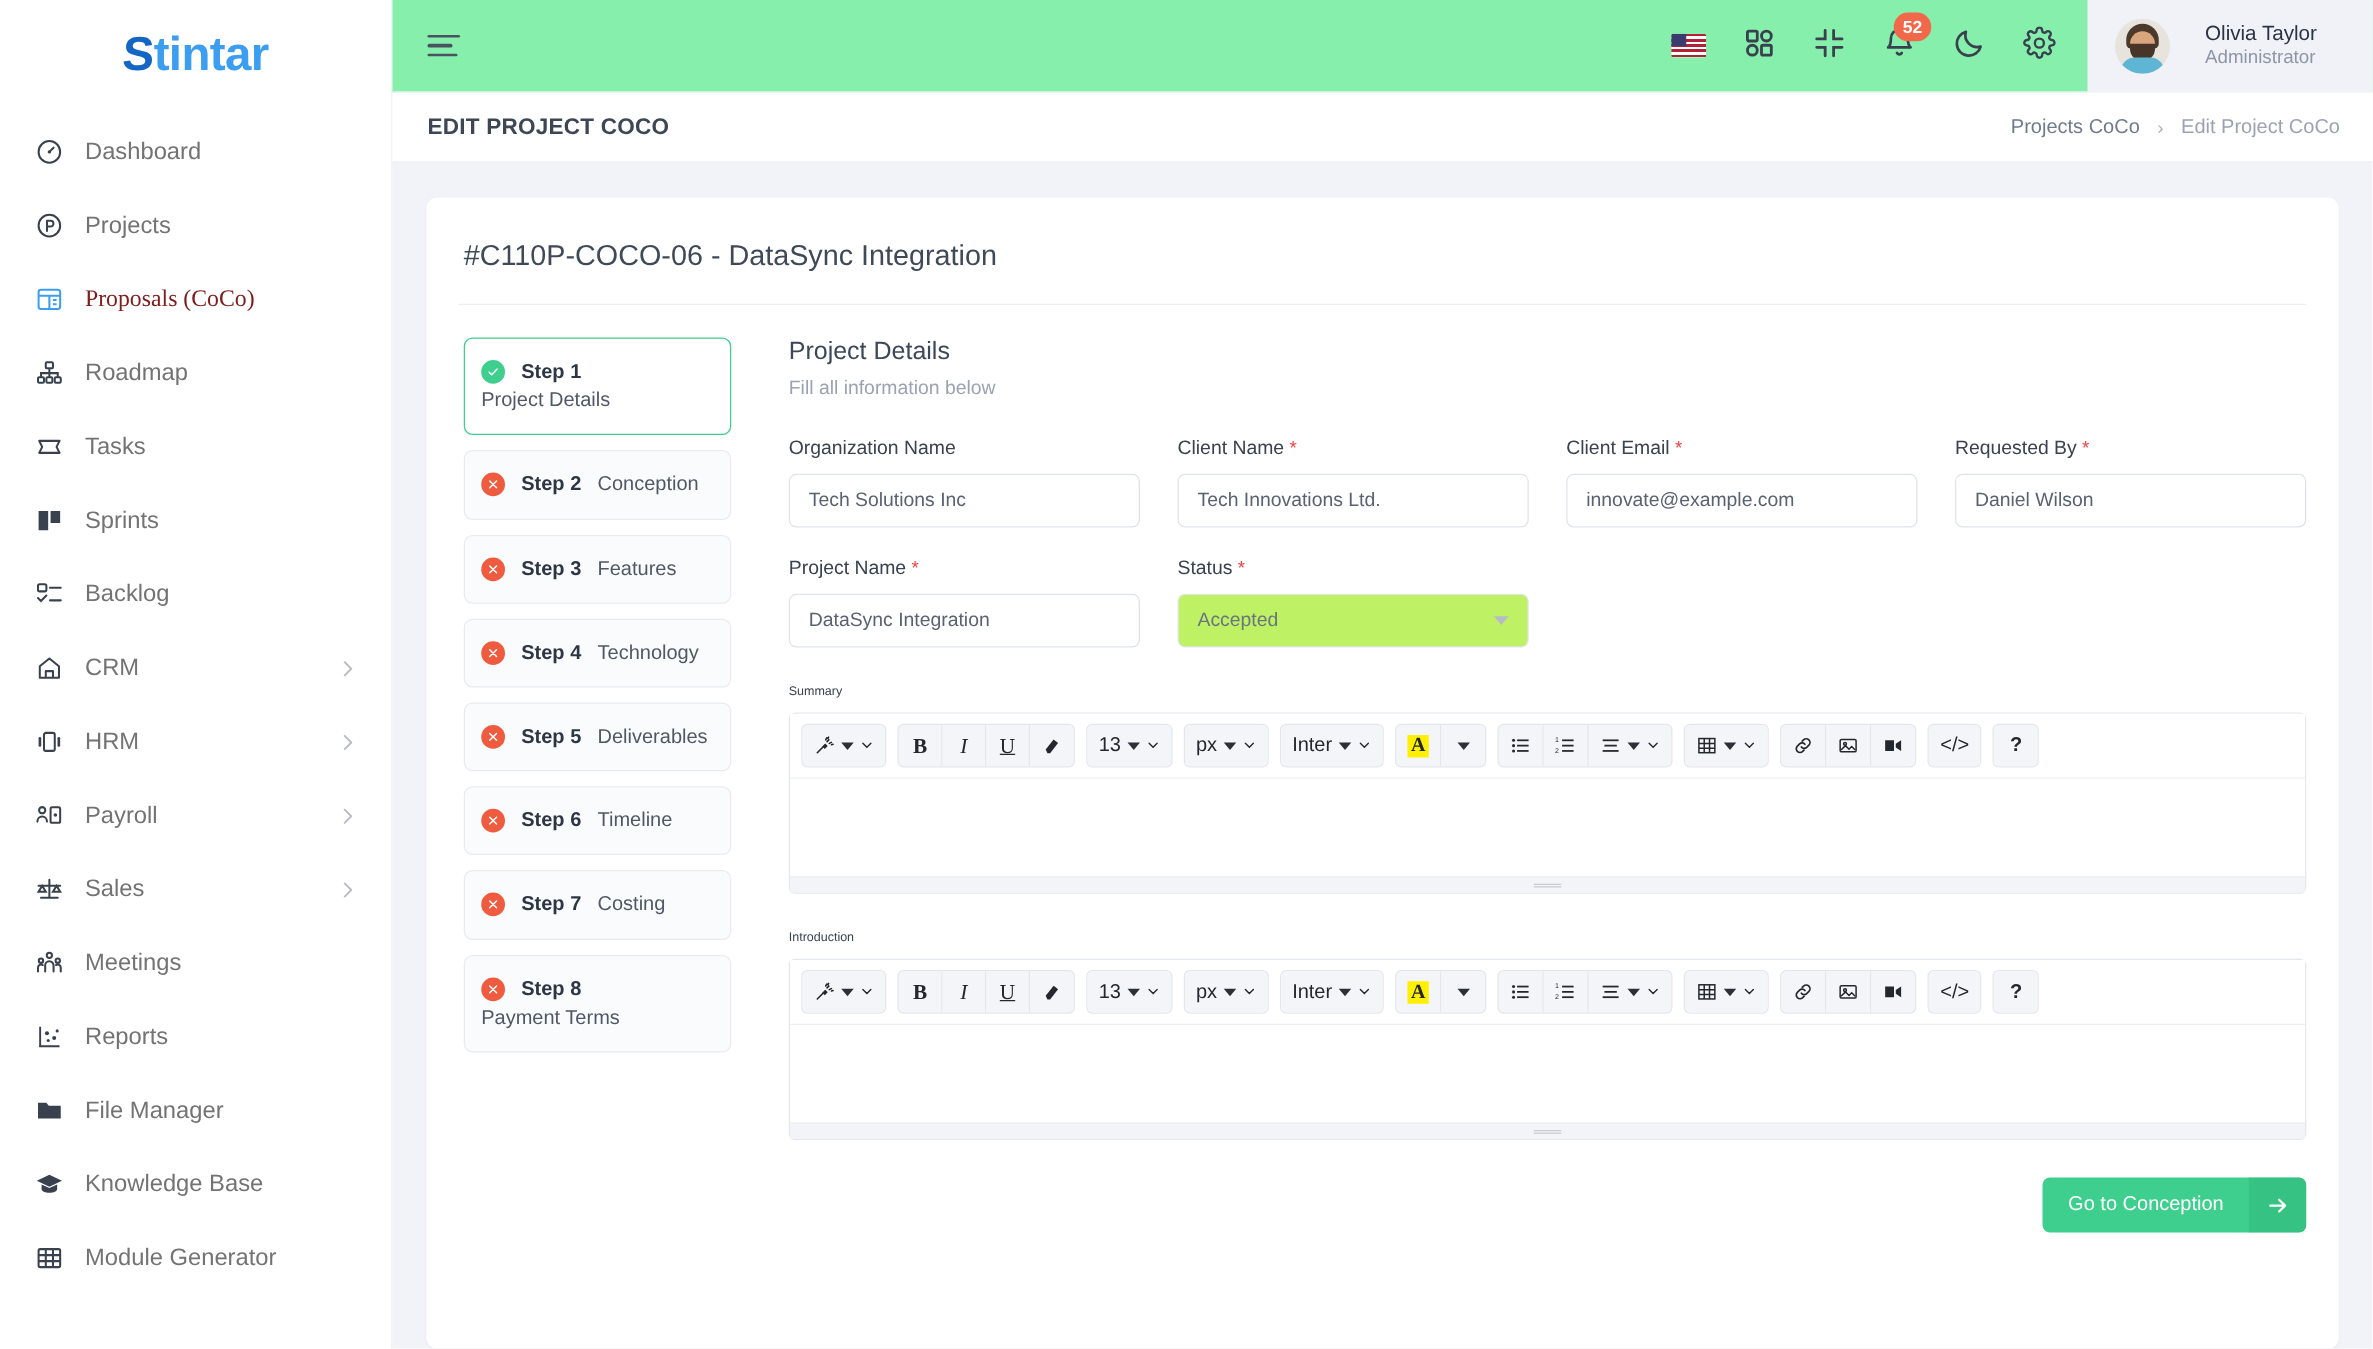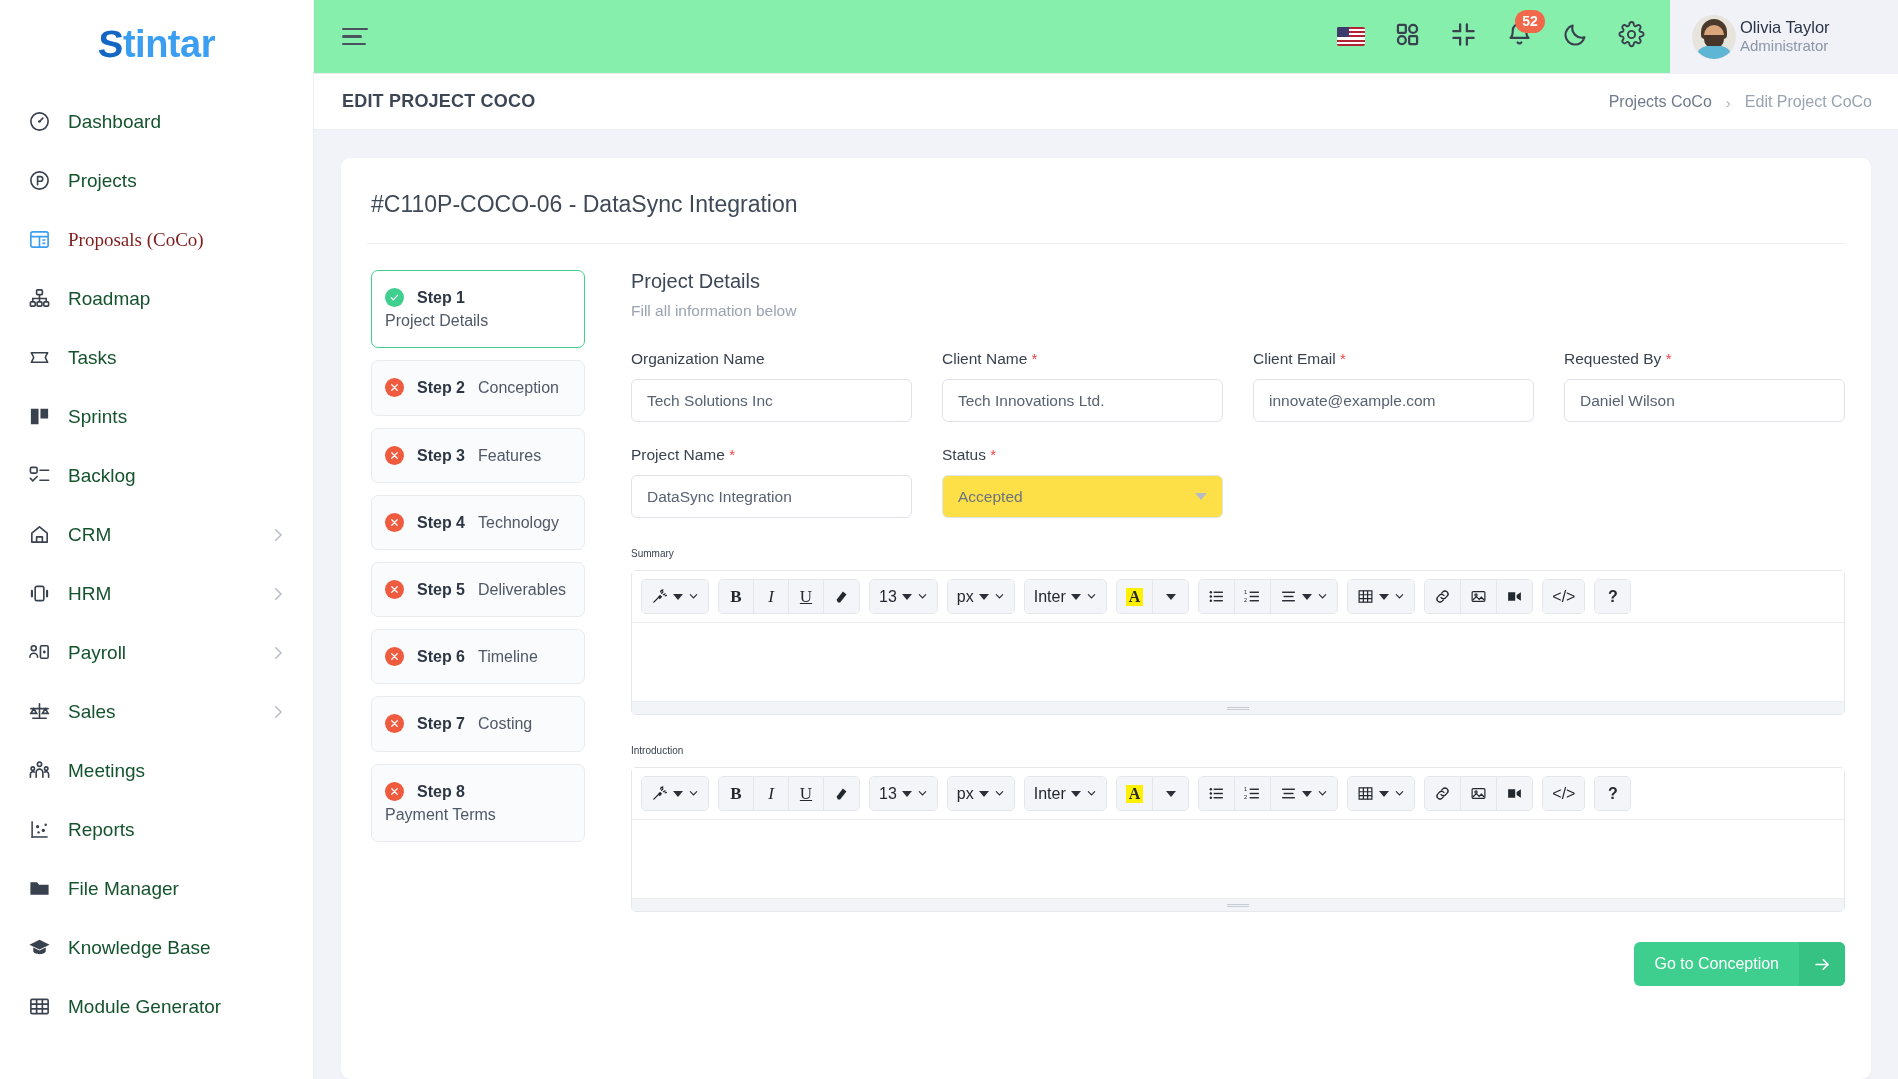--- a/index.html
+++ b/index.html
@@ -21,21 +21,21 @@
   .brand { height: 88px; display: flex; align-items: center; justify-content: center; }
   .brand-logo { font-size: 38px; font-weight: 700; letter-spacing: -0.5px; color: #3c9ef0; }
   .brand-logo .s-mark {
     color: #1366c4; font-weight: 800; font-style: normal;
     display: inline-block; transform: skewX(-4deg);
   }
   .nav { flex: 1; padding: 4px 0 0 0; overflow: hidden; }
   .nav-item {
     display: flex; align-items: center; gap: 16px;
     height: 59px; padding: 0 26px 0 26px;
-    color: #14532d; font-size: 19px; cursor: pointer; position: relative;
+    color: #737373; font-size: 19px; cursor: pointer; position: relative;
   }
   .nav-item .ico { width: 26px; height: 26px; display: flex; align-items: center; justify-content: center; flex: 0 0 26px; }
   .nav-item .ico svg { width: 23px; height: 23px; }
   .nav-item .lbl { flex: 1; white-space: nowrap; }
   .nav-item.active { color: #7f1d1d; font-family: Liberation Serif, serif; }
   .nav-item .chev { width: 18px; height: 18px; opacity: .62; }
   .nav-partial { height: 16px; overflow: hidden; }
 
   
   .main { flex: 1; display: flex; flex-direction: column; background: #f2f3f8; min-width: 0; }
@@ -56,21 +56,21 @@
   .flag { width: 28px; height: 19px; border-radius: 2px; overflow: hidden; position: relative; display: block; }
   .flag .stripes { position: absolute; inset: 0; background: repeating-linear-gradient(to bottom, #b22234 0 2.1px, #ffffff 2.1px 4.2px); }
   .flag .canton { position: absolute; left: 0; top: 0; width: 12px; height: 10px; background: #3c3b6e; }
   .badge {
     position: absolute; top: -12px; left: 11px;
     background: #f1684a; color: #fff; font-size: 14px; font-weight: 700;
     min-width: 30px; height: 23px; border-radius: 12px;
     display: flex; align-items: center; justify-content: center; padding: 0 6px;
   }
   .profile {
-    display: flex; align-items: center; gap: 4px; height: 74px;
+    display: flex; align-items: center; gap: 28px; height: 74px;
     padding: 0 26px 0 22px; background: #f0f2f7; cursor: pointer; min-width: 228px;
   }
   .avatar {
     width: 44px; height: 44px; border-radius: 50%; overflow: hidden; flex: 0 0 44px;
     background: #e7e3dd; position: relative;
   }
   .avatar .hair { position: absolute; left: 9px; top: 4px; width: 26px; height: 20px; border-radius: 13px 13px 4px 4px; background: #4b3a2c; }
   .avatar .face { position: absolute; left: 12px; top: 10px; width: 20px; height: 22px; border-radius: 10px; background: #d9a57c; }
   .avatar .beard { position: absolute; left: 12px; top: 20px; width: 20px; height: 14px; border-radius: 0 0 10px 10px; background: #463528; }
   .avatar .body { position: absolute; left: 4px; bottom: 0; width: 36px; height: 13px; border-radius: 12px 12px 0 0; background: #5fb6d4; }
@@ -119,21 +119,21 @@
   .field { min-width: 0; }
   .lbl2 { font-size: 15.5px; color: #39424f; margin-bottom: 11px; display: block; }
   .req { color: #ef4444; font-size: 15px; }
   .inp {
     width: 100%; height: 43px; border: 1px solid #dfe3e9; border-radius: 6px;
     padding: 0 15px; font-size: 15.5px; color: #596271; background: #fff;
     font-family: "Liberation Sans", sans-serif; outline: none;
   }
   .sel {
     width: 100%; height: 43px; border: 1px solid #e2e5ea; border-radius: 6px;
-    padding: 0 15px; font-size: 15.5px; color: #6b7381; background: #fde047;
+    padding: 0 15px; font-size: 15.5px; color: #6b7381; background: #bef264;
     display: flex; align-items: center; cursor: pointer;
   }
   .sel .caret { margin-left: auto; border-left: 6px solid transparent; border-right: 6px solid transparent; border-top: 7px solid #b6bcc6; }
 
   .grid2 { display: grid; grid-template-columns: repeat(4, 1fr); gap: 0 30px; margin-top: 24px; }
 
   .ed-label { font-size: 10px; color: #39424f; margin: 30px 0 11px 0; }
   .editor { border: 1px solid #e4e7ec; border-radius: 5px; background: #fff; }
   .ed-toolbar {
     display: flex; align-items: center; gap: 9px; flex-wrap: nowrap;

